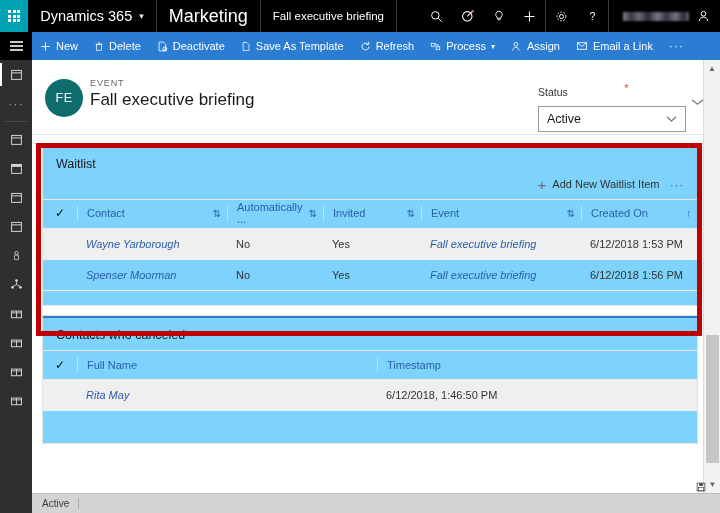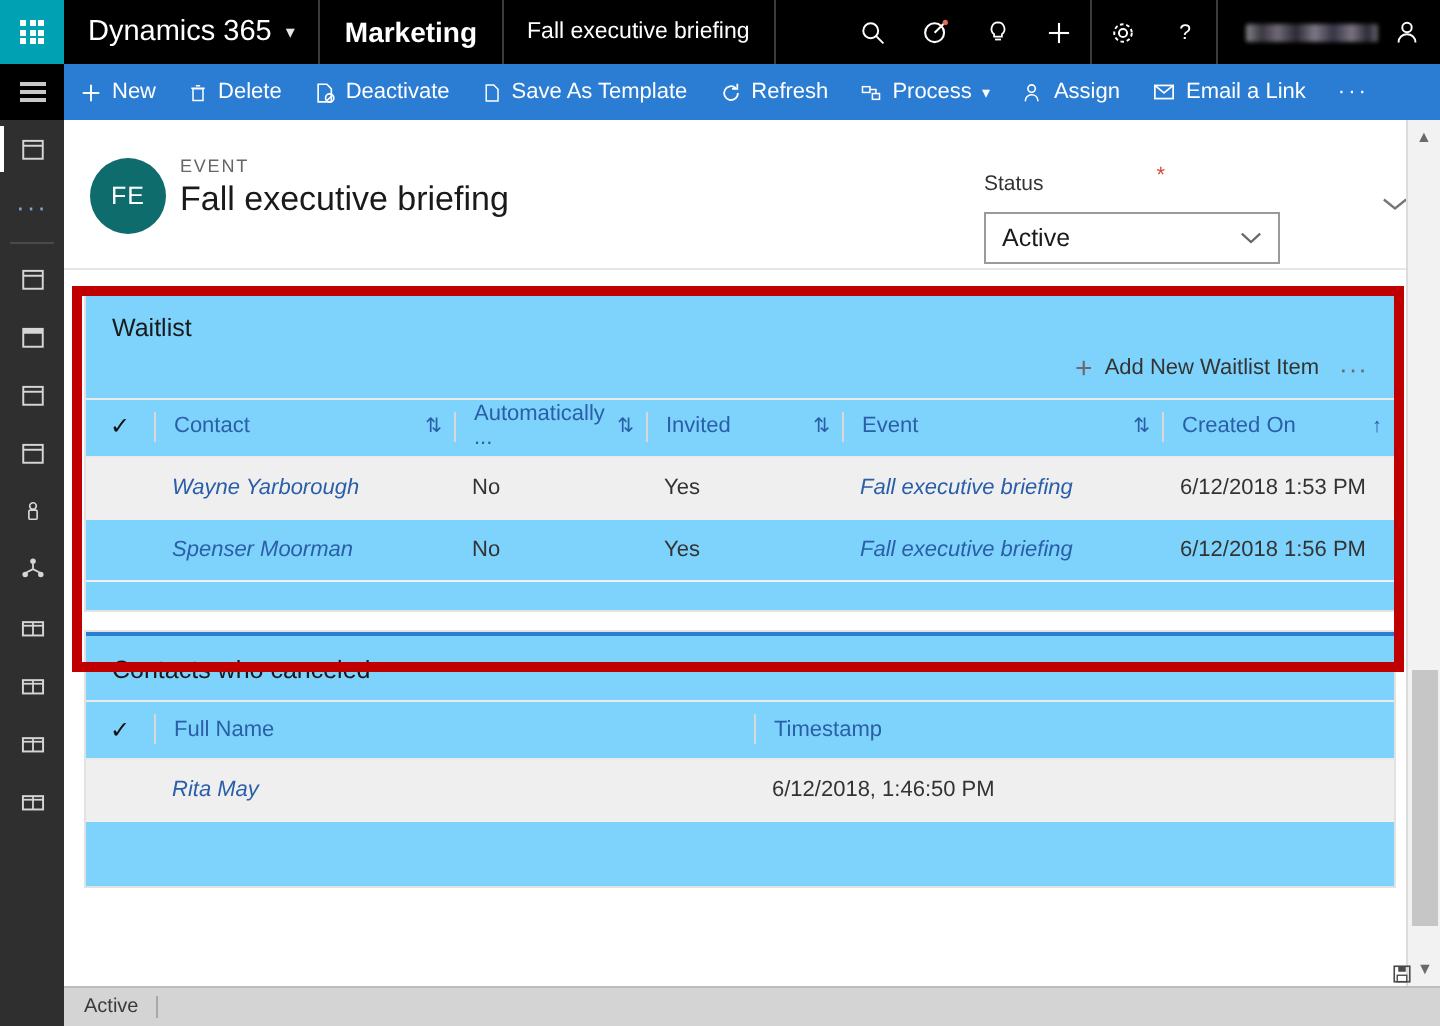--- a/index.html
+++ b/index.html
@@ -25,21 +25,21 @@
     grid-template-rows: repeat(3, 3px); gap: 1.5px;
   }
   .waffle-grid i { background: #ffffff; display: block; width: 3px; height: 3px; }
   .nav-cell {
     display: flex; align-items: center; padding: 0 12px;
     color: #ffffff; border-right: 1px solid #3b3b3b;
     white-space: nowrap;
   }
   .nav-brand { font-size: 14.5px; }
   .nav-chev { margin-left: 7px; font-size: 9px; opacity: .9; }
-  .nav-app { font-size: 14px; font-weight: bold; }
+  .nav-app { font-size: 18px; font-weight: normal; }
   .nav-rec { font-size: 11.5px; color: #ffffff; }
   .nav-spacer { flex: 1; border-right: none; }
   .nav-icons { display: flex; align-items: center; }
   .nav-ico {
     width: 31px; height: 32px; display: flex; align-items: center;
     justify-content: center; color: #ffffff; cursor: pointer;
   }
   .nav-sep { width: 1px; background: #3b3b3b; height: 32px; }
   .nav-user {
     display: flex; align-items: center; gap: 8px;
@@ -104,21 +104,21 @@
     font-size: 12.5px; letter-spacing: .5px;
   }
   .rh-kicker {
     position: absolute; left: 58px; top: 18px; font-size: 9px;
     color: #666666; letter-spacing: .9px;
   }
   .rh-title {
     position: absolute; left: 58px; top: 30px; font-size: 17px;
     color: #1a1a1a;
   }
-  .status-box { position: absolute; left: 460px; top: 22px; width: 148px; }
+  .status-box { position: absolute; left: 506px; top: 22px; width: 148px; }
   .status-label { font-size: 10.5px; color: #333333; display: inline-block; }
   .req-star { color: #d64b35; font-size: 11px; margin-left: 52px; vertical-align: top; }
   .status-select {
     margin-top: 6px; width: 148px; height: 26px; border: 1px solid #9a9a9a;
     background: #ffffff; display: flex; align-items: center;
     justify-content: space-between; padding: 0 8px; cursor: pointer;
   }
   .status-val { font-size: 12.5px; color: #1a1a1a; }
   .head-chev {
     position: absolute; left: 653px; top: 32px; width: 24px; height: 20px;

